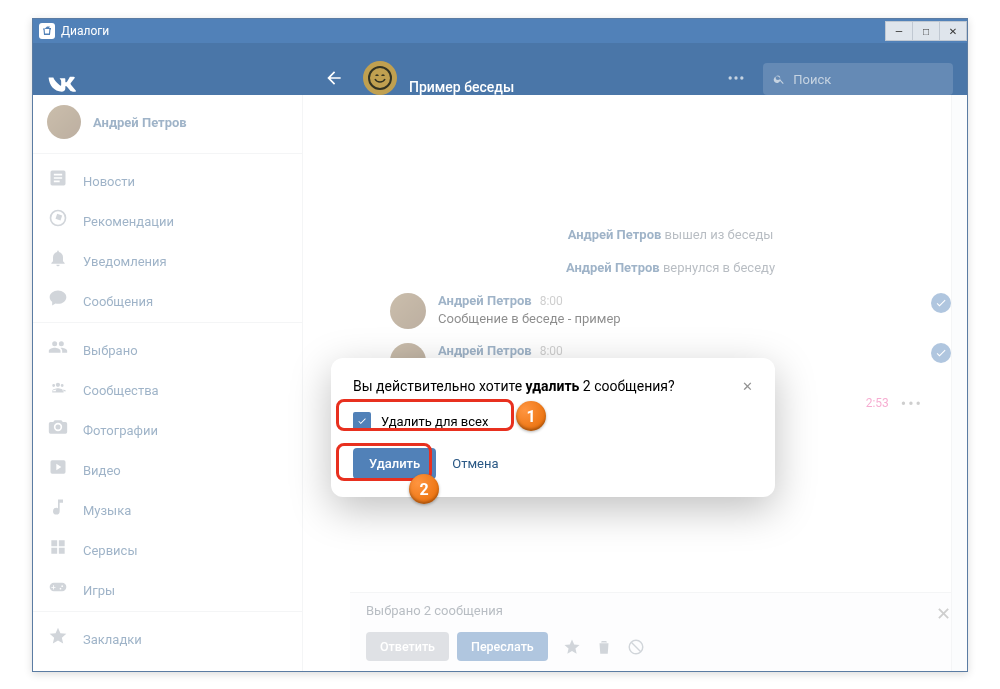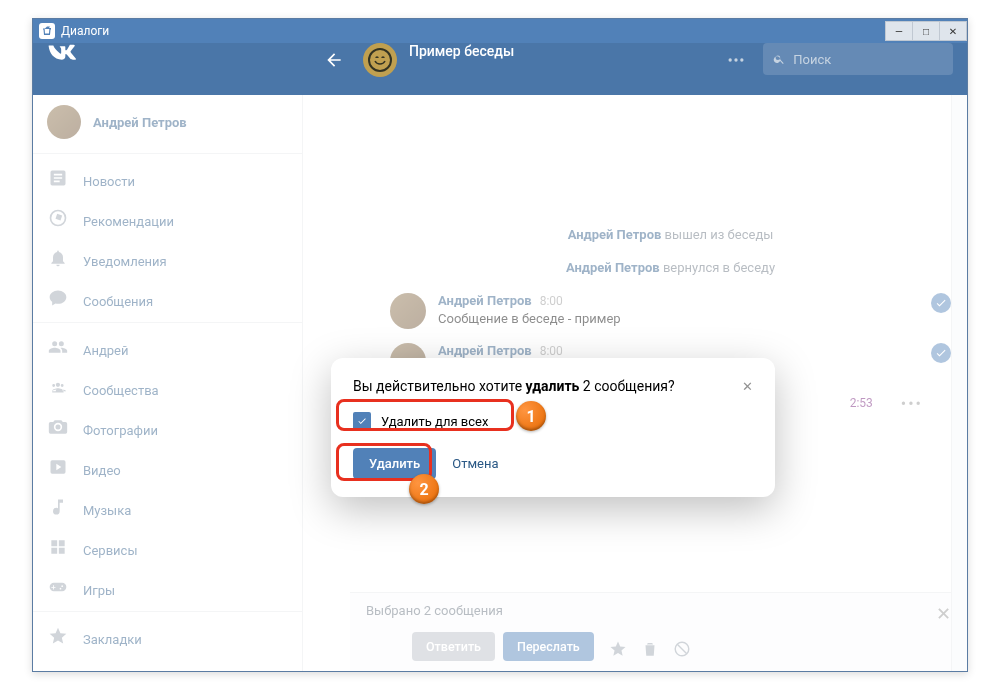--- a/index.html
+++ b/index.html
@@ -6,21 +6,21 @@
 body { background: #fff; width: 1000px; height: 689px; overflow: hidden; position: relative; }
 
 .window-frame { position: absolute; top: 18px; left: 32px; width: 936px; height: 654px; border: 1px solid #5b7ca3; background: #fff; box-shadow: 0 2px 8px rgba(0,0,0,0.15); }
 .titlebar { height: 24px; background: #5181b8; display: flex; align-items: center; padding: 0 0 0 6px; color: #fff; font-size: 12px; }
 .titlebar-icon { width: 16px; height: 16px; background: #fff; border-radius: 3px; margin-right: 6px; display: flex; align-items: center; justify-content: center; }
 .titlebar-icon svg { width: 12px; height: 12px; fill: #5181b8; }
 .win-controls { margin-left: auto; display: flex; }
 .win-btn { width: 28px; height: 20px; background: #dfe5ec; border: 1px solid #c0c8d2; display: flex; align-items: center; justify-content: center; font-size: 10px; color: #333; margin-left: -1px; }
 
 .app { display: flex; flex-direction: column; height: calc(100% - 24px); }
-.header { height: 52px; background: #4a76a8; display: flex; align-items: flex-start; padding: 0 14px; color: #fff; }
+.header { height: 52px; background: #4a76a8; display: flex; align-items: flex-end; padding: 0 14px; color: #fff; }
 .vk-logo { width: 30px; height: 20px; }
 .vk-logo svg { fill: #fff; }
 .back-btn { width: 34px; height: 34px; display: flex; align-items: center; justify-content: center; margin-left: 240px; }
 .back-btn svg { width: 20px; height: 20px; fill: #fff; }
 .chat-avatar { width: 34px; height: 34px; border-radius: 50%; background: #c0a050; margin: 0 12px; display: flex; align-items: center; justify-content: center; }
 .chat-info { flex: 1; }
 .chat-title { font-size: 14px; font-weight: 500; }
 .chat-sub { font-size: 12px; color: #c6d3e1; }
 .more-btn { width: 34px; height: 34px; display: flex; align-items: center; justify-content: center; }
 .search-box { width: 190px; height: 32px; background: rgba(255,255,255,0.15); border-radius: 4px; display: flex; align-items: center; padding: 0 10px; margin-left: 10px; }
@@ -57,26 +57,26 @@
 .msg-text { font-size: 13px; color: #000; }
 .msg-check { width: 20px; height: 20px; background: #5181b8; border-radius: 50%; display: flex; align-items: center; justify-content: center; margin-left: 8px; flex-shrink: 0; }
 .msg-check svg { width: 12px; height: 12px; fill: #fff; }
 
 .attachment { display: flex; align-items: center; margin-top: 8px; }
 .play-btn { width: 38px; height: 38px; border-radius: 50%; background: #5181b8; display: flex; align-items: center; justify-content: center; margin-right: 12px; }
 .play-btn svg { width: 16px; height: 16px; fill: #fff; }
 .track-info { flex: 1; }
 .track-name { font-size: 13px; color: #000; font-weight: 500; }
 .track-artist { font-size: 12px; color: #939393; }
-.track-time { font-size: 12px; color: #701a75; margin-right: 28px; }
+.track-time { font-size: 12px; color: #ec4899; margin-right: 12px; }
 .track-more { color: #939393; font-size: 16px; letter-spacing: 2px; }
 
 .selection-bar { height: 56px; background: #fafbfc; border-top: 1px solid #e7e8ec; display: flex; align-items: center; padding: 0 16px; }
 .sel-text { font-size: 13px; color: #626d7a; }
-.sel-actions { display: flex; align-items: flex-end; margin-top: 2px; margin-left: 46px; }
+.sel-actions { display: flex; align-items: center; margin-top: 2px; }
 .sel-close { margin-left: auto; color: #939393; font-size: 18px; cursor: pointer; }
 .sel-btn { padding: 7px 14px; border-radius: 4px; font-size: 12.5px; font-weight: 500; cursor: pointer; border: none; margin-right: 8px; }
 .sel-btn.gray { background: #b9bdc5; color: #fff; }
 .sel-btn.blue { background: #5181b8; color: #fff; }
 .sel-icon { width: 24px; height: 24px; display: flex; align-items: center; justify-content: center; margin: 0 4px; cursor: pointer; }
 .sel-icon svg { width: 18px; height: 18px; fill: #99a2ad; }
 
 .sel-row { display: flex; align-items: flex-start; justify-content: space-between; }
 .sel-bottom { display: flex; flex-direction: column; width: 100%; gap: 6px; }
 .selection-bar { height: auto; padding: 10px 16px; }
@@ -195,21 +195,21 @@
             </span>
             <span>Сообщения</span>
           </div>
         <div class="side-sep"></div>
         <div class="nav-item">
             <span class="nav-icon">
               <svg viewBox="0 0 24 24">
                 <path d="M16 11a3 3 0 1 0-3-3 3 3 0 0 0 3 3zm-8 0a3 3 0 1 0-3-3 3 3 0 0 0 3 3zm0 2c-2.3 0-7 1.2-7 3.5V19h14v-2.5C15 14.2 10.3 13 8 13zm8 0c-.3 0-.6 0-1 .1 1.2.9 2 2 2 3.4V19h6v-2.5c0-2.3-4.7-3.5-7-3.5z"></path>
               </svg>
             </span>
-            <span>Андрей</span>
+            <span>Выбрано</span>
           </div>
         <div class="nav-item">
             <span class="nav-icon">
               <svg viewBox="0 0 24 24">
                 <path d="M12 12a3 3 0 1 0-3-3 3 3 0 0 0 3 3zm6 0a2 2 0 1 0-2-2 2 2 0 0 0 2 2zM6 12a2 2 0 1 0-2-2 2 2 0 0 0 2 2zm6 2c-2.7 0-8 1.3-8 4v2h16v-2c0-2.7-5.3-4-8-4zm-7.5 4c.3-.9 2.7-2 5.5-2.2-.7.6-1 1.3-1 2.2H4.5zm15 0H19c0-.9-.3-1.6-1-2.2 2.8.2 5.2 1.3 5.5 2.2z" transform="scale(.85) translate(2 2)"></path>
               </svg>
             </span>
             <span>Сообщества</span>
           </div>
         <div class="nav-item">

